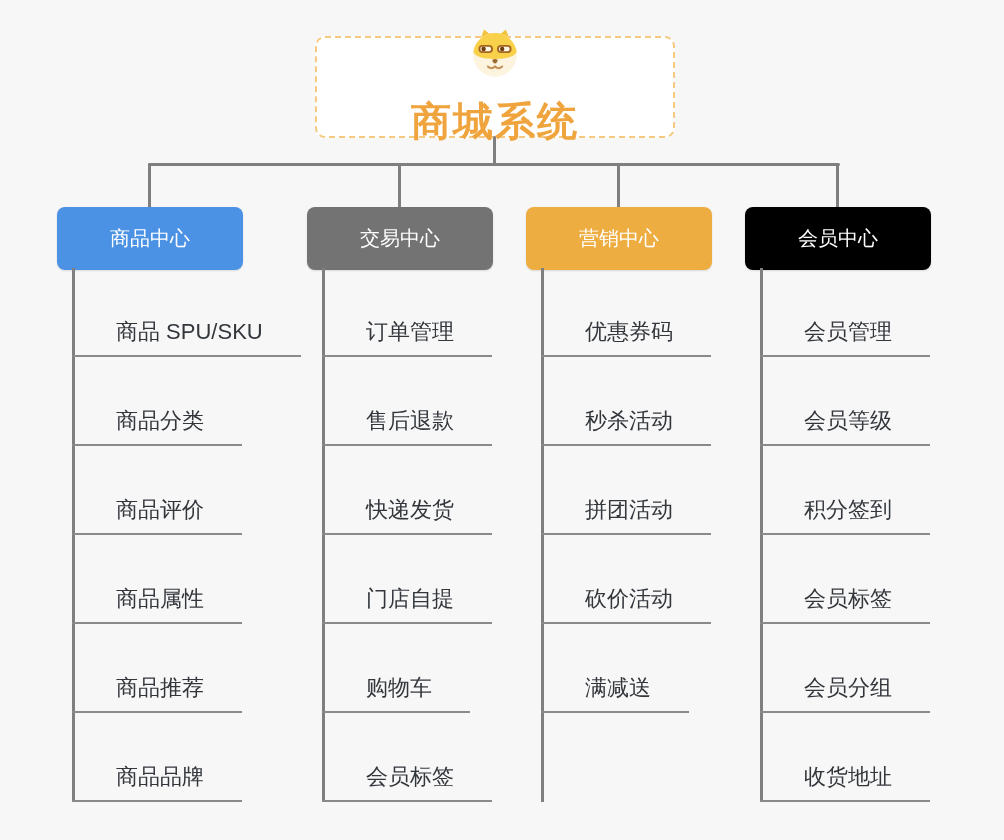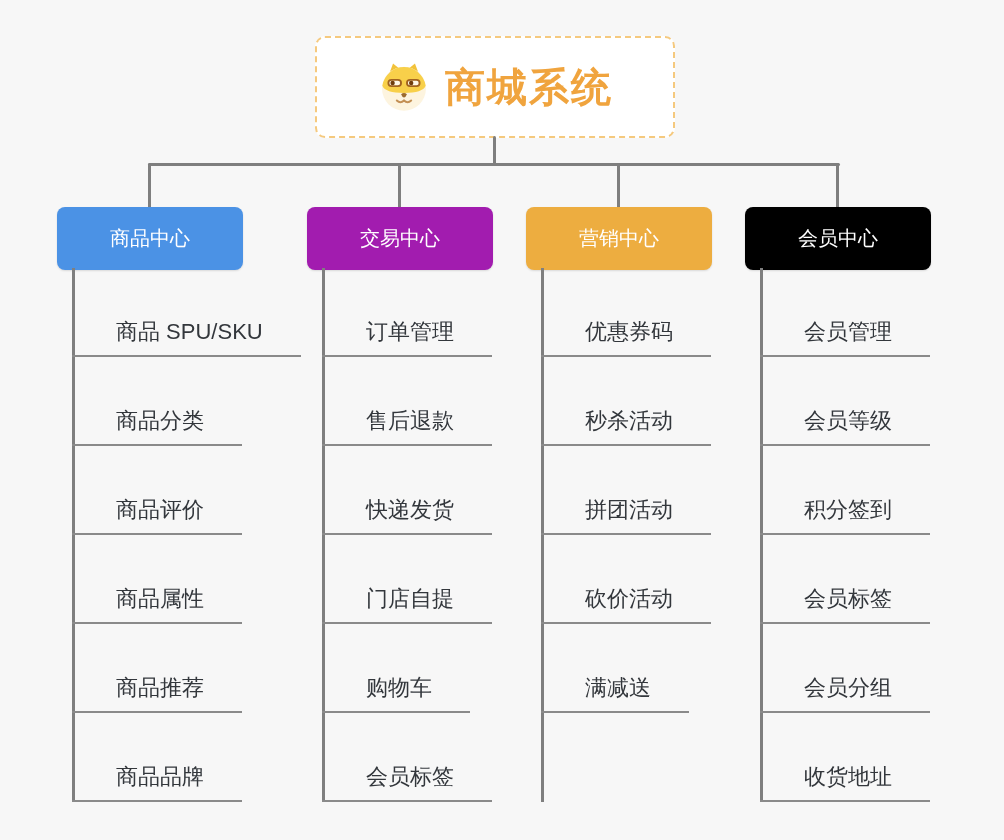--- a/index.html
+++ b/index.html
@@ -39,21 +39,21 @@
     padding:0 38px 8px 44px;border-bottom:2.5px solid #8a8a8a;
     font-size:22px;color:#33373c;cursor:default;
   }
   .item:first-child{height:87px;}
 </style>
 </head>
 <body>
 
 <div class="page" style="background: rgb(247, 247, 247);">
 
-  <div class="root-topic" style="border-color: rgb(245, 201, 126);">
+  <div class="root-topic" style="border-color: rgb(245, 201, 126); flex-direction: column;">
     <svg class="dog" viewBox="0 0 64 64" aria-hidden="true">
       <path d="M13 20 L19 4 L30 13 Z" fill="#f2c23a"></path>
       <path d="M51 20 L45 4 L34 13 Z" fill="#f2c23a"></path>
       <circle cx="32" cy="34" r="26" fill="#fdf4df"></circle>
       <path d="M6.3 30.5 a26 26 0 0 1 51.4 0 q-3.5 8.5 -25.7 8.5 q-22.2 0 -25.7 -8.5 Z" fill="#f8d04a"></path>
       <rect x="13.5" y="23.5" width="15" height="7.5" rx="3.7" fill="#fff8e7" stroke="#a2641f" stroke-width="2.2"></rect>
       <rect x="35.5" y="23.5" width="15" height="7.5" rx="3.7" fill="#fff8e7" stroke="#a2641f" stroke-width="2.2"></rect>
       <circle cx="18.5" cy="27.2" r="2.6" fill="#6f3d0e"></circle>
       <circle cx="40.5" cy="27.2" r="2.6" fill="#6f3d0e"></circle>
       <path d="M28.5 40.5 q3.5 -2.8 7 0 q-1.7 4 -3.5 4 q-1.8 0 -3.5 -4 Z" fill="#9c6b2f"></path>
@@ -76,21 +76,21 @@
       <div class="item">商品 SPU/SKU</div>
       <div class="item">商品分类</div>
       <div class="item">商品评价</div>
       <div class="item">商品属性</div>
       <div class="item">商品推荐</div>
       <div class="item">商品品牌</div>
     </div>
   </div>
 
   <div class="branch b1">
-    <div class="topic" style="background-color: #a21caf; font-family: Liberation Mono, monospace;">交易中心</div>
+    <div class="topic" style="background-color: #737373; font-family: Liberation Mono, monospace;">交易中心</div>
     <div class="vline" style="background: rgb(127, 127, 127);"></div>
     <div class="items">
       <div class="item">订单管理</div>
       <div class="item">售后退款</div>
       <div class="item">快递发货</div>
       <div class="item">门店自提</div>
       <div class="item">购物车</div>
       <div class="item">会员标签</div>
     </div>
   </div>

